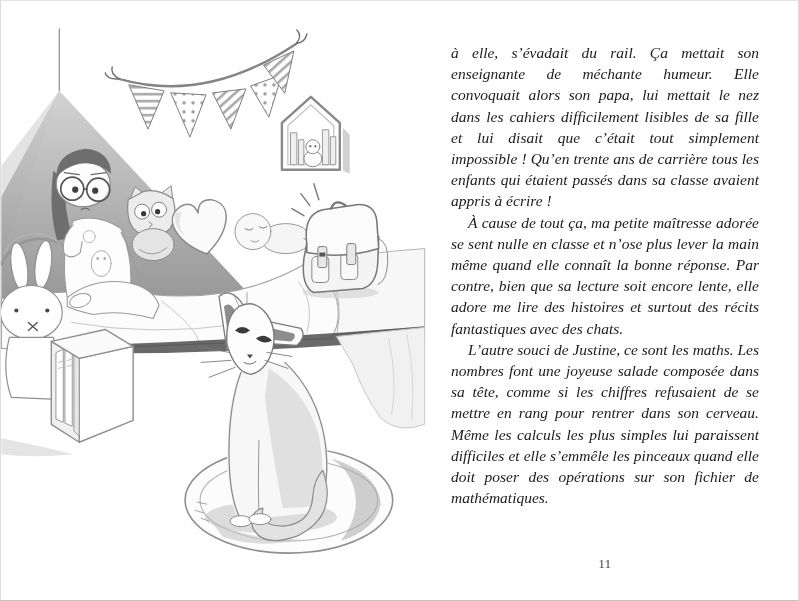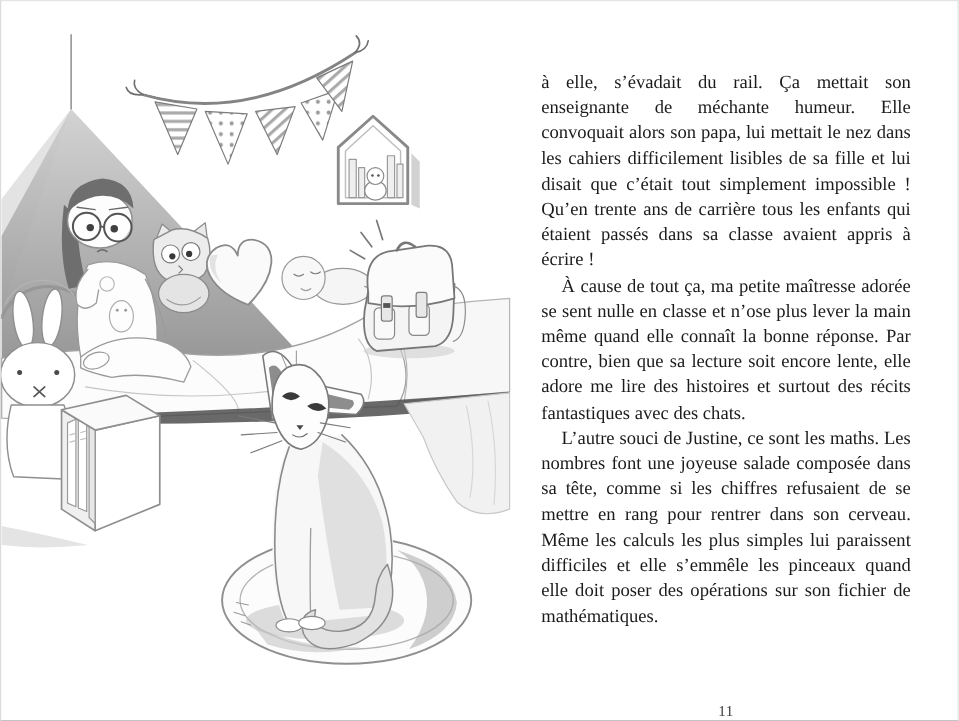--- a/index.html
+++ b/index.html
@@ -1,26 +1,26 @@
 <!DOCTYPE html>
 <html lang="fr"><head>
 <meta charset="utf-8">
 <style>
   html,body{margin:0;padding:0;background:#fff;}
   body{width:799px;height:601px;overflow:hidden;font-family:"Liberation Serif","DejaVu Serif",serif;}
   .page{position:relative;width:799px;height:601px;box-sizing:border-box;background:#fff;
         border:1px solid #dcdcdc;border-bottom-color:#c3c3c3;border-top-color:#e4e4e4;}
   .illustration{position:absolute;left:0;top:0;width:440px;height:599px;}
   .illustration svg{display:block;width:440px;height:599px;}
-  .text-col{position:absolute;left:450px;top:57px;width:308px;
+  .text-col{position:absolute;left:450px;top:41px;width:308px;
             font-size:15.5px;line-height:21.2px;color:#1b1b1b;
-            text-align:justify;hyphens:manual;}
+            text-align:justify;hyphens:manual;font-style:italic;}
   .text-col p{margin:0;padding:0;}
   .text-col p.p-indent{text-indent:17px;}
-  .page-number{position:absolute;left:450px;top:585px;width:308px;text-align:center;
+  .page-number{position:absolute;left:450px;top:556px;width:308px;text-align:center;
                font-size:12.5px;color:#3d3d3d;letter-spacing:.5px;}
   .sketch{stroke-linecap:round;stroke-linejoin:round;}
 </style>
 </head>
 <body>
 
 <div class="page">
 
   <div class="illustration">
   <svg viewBox="0 0 440 600" xmlns="http://www.w3.org/2000/svg" class="sketch">

